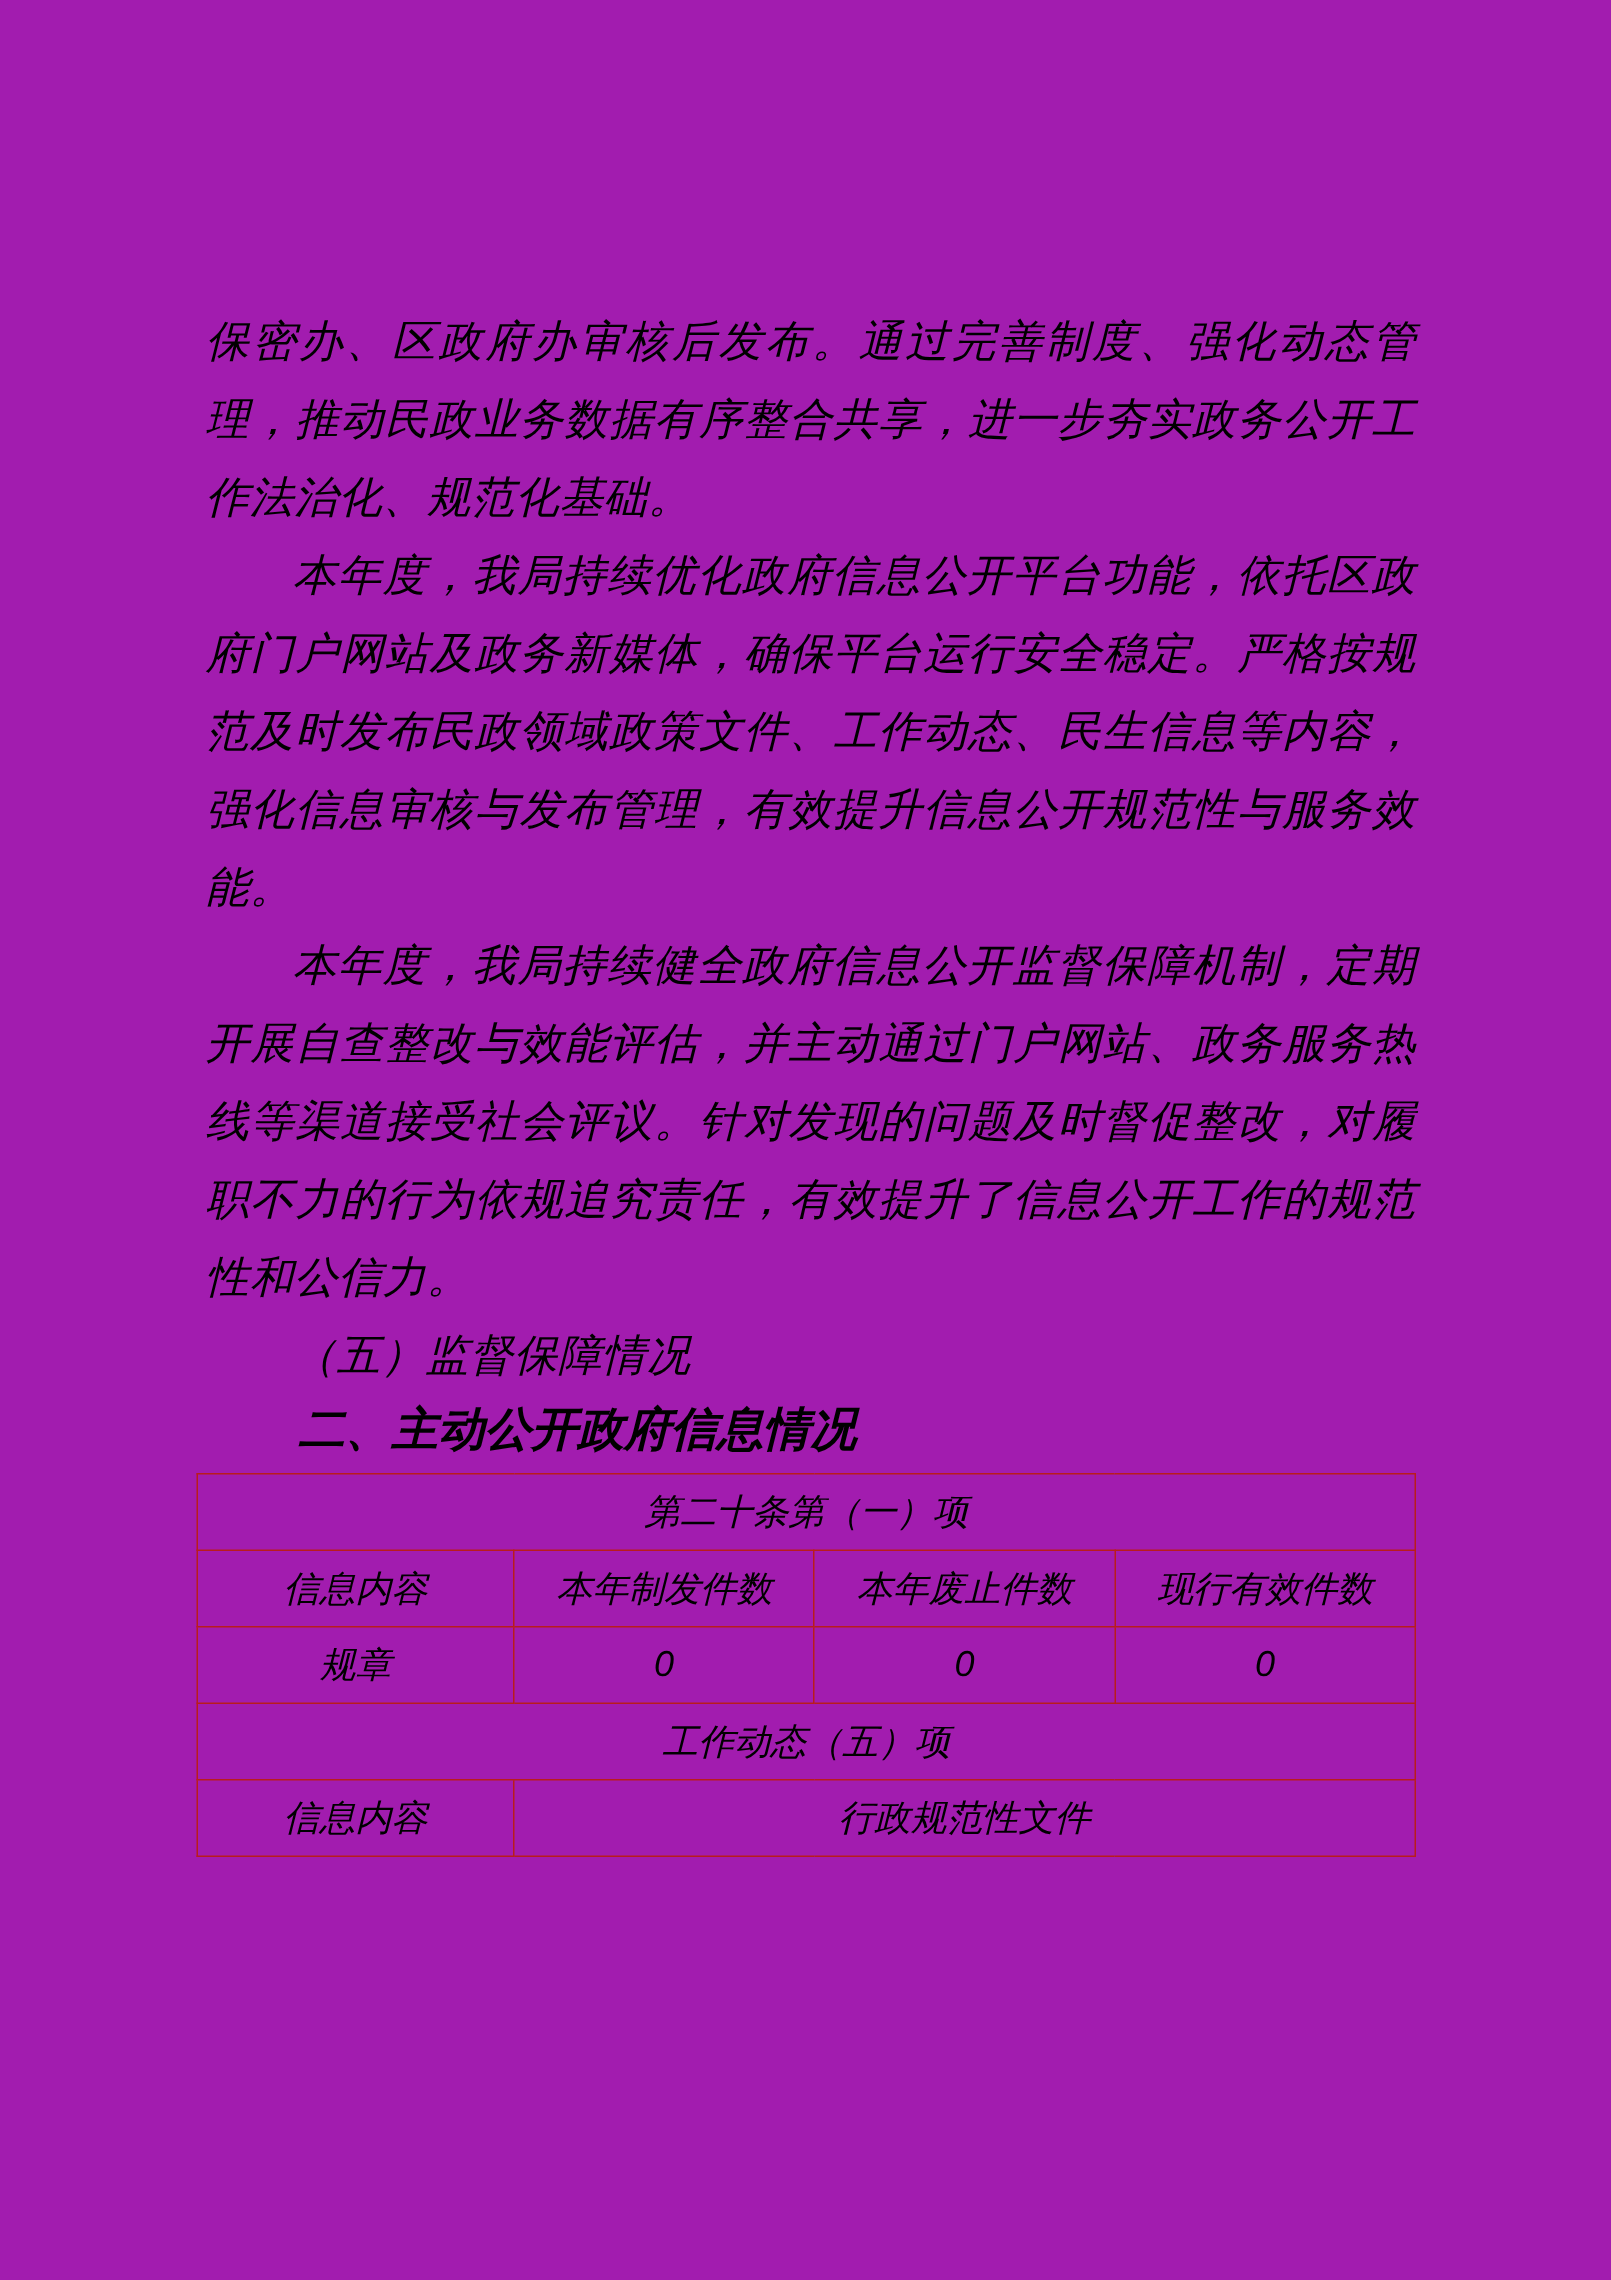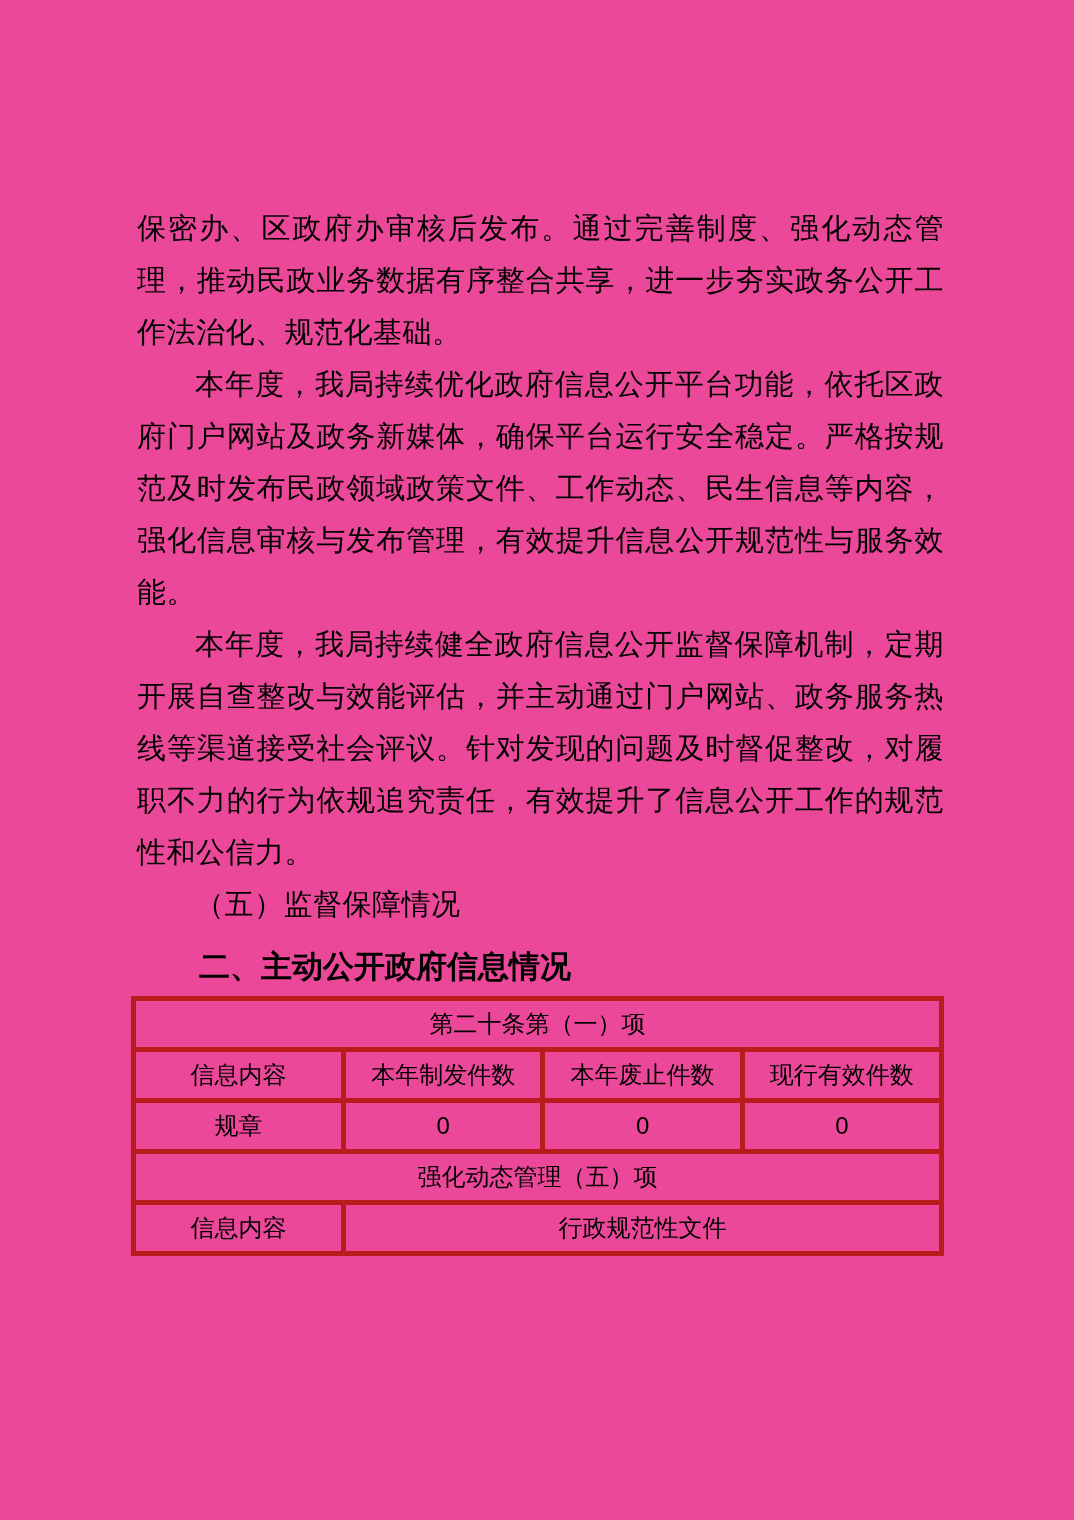--- a/index.html
+++ b/index.html
@@ -2,24 +2,25 @@
 <html><head>
 <meta charset="utf-8">
 <style>
   * { margin: 0; padding: 0; box-sizing: border-box; }
   html, body { background: #ffffff; }
 
   .page {
     position: relative;
     width: 1074px;
     height: 1520px;
-    background: #ec4899;
+    background: #a21caf;
     color: #000000;
     overflow: hidden;
     font-family: "Liberation Serif", "DejaVu Serif", serif;
+    font-style: italic;
   }
 
   .content {
     position: absolute;
     left: 137px;
     top: 202px;
     width: 807px;
   }
 
   .para {
@@ -31,37 +32,37 @@
     color: #000000;
   }
   .para-first { text-indent: 0; }
 
   .section-heading {
     font-family: "Liberation Sans", "DejaVu Sans", sans-serif;
     font-weight: bold;
     font-size: 31px;
     line-height: 42px;
     text-indent: 2em;
-    margin-top: 16px;
+    margin-top: 2px;
     color: #000000;
   }
 
   .table-wrap {
     width: 813px;
     margin-left: -6px;
     margin-top: 8px;
   }
 
   table.disclosure {
     width: 100%;
     border-collapse: collapse;
     table-layout: fixed;
   }
   table.disclosure td {
-    border: 5px solid #b91c1c;
+    border: 1px solid #b91c1c;
     height: 51px;
     text-align: center;
     vertical-align: middle;
     font-size: 24px;
     padding: 2px 4px;
     color: #000000;
   }
   td.section-title-cell { font-size: 24px; }
   td.num-cell {
     font-family: "Liberation Sans", "DejaVu Sans", sans-serif;
@@ -99,21 +100,21 @@
             <td>本年废止件数</td>
             <td>现行有效件数</td>
           </tr>
           <tr>
             <td>规章</td>
             <td class="num-cell">0</td>
             <td class="num-cell">0</td>
             <td class="num-cell">0</td>
           </tr>
           <tr>
-            <td colspan="4" class="section-title-cell">强化动态管理（五）项</td>
+            <td colspan="4" class="section-title-cell">工作动态（五）项</td>
           </tr>
           <tr>
             <td>信息内容</td>
             <td colspan="3">行政规范性文件</td>
           </tr>
         </tbody>
       </table>
     </div>
 
   </div>

